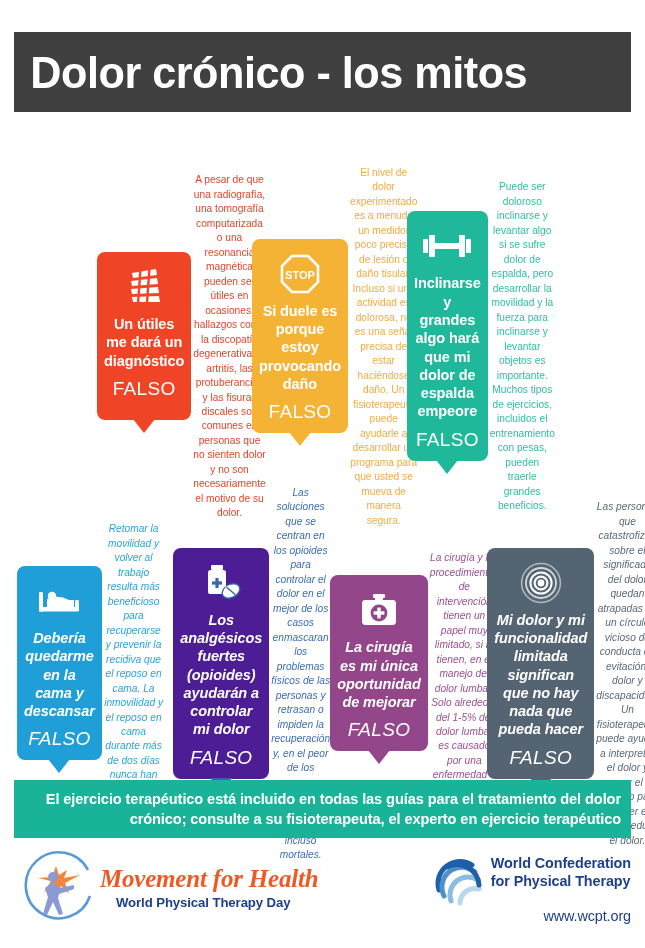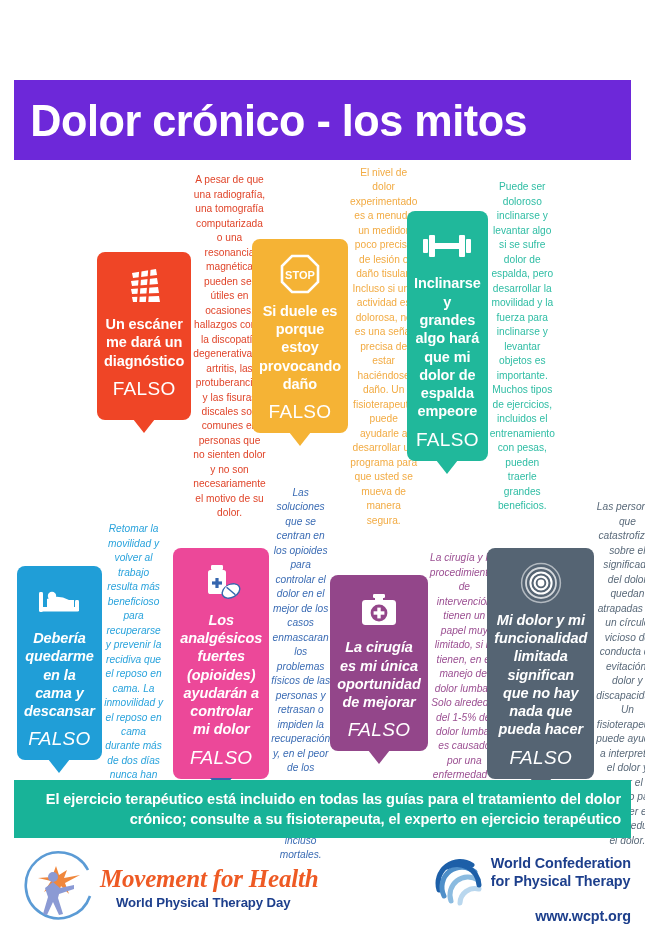--- a/index.html
+++ b/index.html
@@ -181,30 +181,30 @@
   .wcpt-title {
     color: #1d3f8c;
     font-size: 14.4px;
     font-weight: bold;
     line-height: 1.28;
     letter-spacing: -0.1px;
   }
   .wcpt-url {
     color: #1d3f8c;
     font-size: 14.4px;
-    font-weight: bold;
+    font-weight: normal;
     margin-top: 17px;
     text-align: right;
     letter-spacing: -0.1px;
   }
 </style>
 </head>
 <body>
 
-<div class="header-banner" style="background: #6d28d9; margin-top: 48px;">
+<div class="header-banner" style="background: #404040;">
   <div class="header-title">Dolor crónico - los mitos</div>
 </div>
 
 <div class="row row-1">
 
   <div class="card-col">
     <div class="bubble" style="background: rgb(239, 69, 38); color: rgb(239, 69, 38);">
       <div class="bubble-icon">
         <svg width="36" height="40" viewBox="0 0 36 40">
           <g fill="#ffffff">
@@ -212,21 +212,21 @@
             <path d="M5 14 L31 11 L32 17 L6 19 Z"></path>
             <path d="M5 22 L32 20 L33 26 L6 27 Z"></path>
             <path d="M6 30 L33 29 L34 35 L7 35 Z"></path>
           </g>
           <g fill="#ef4526">
             <rect x="12" y="3" width="2.4" height="34" transform="rotate(4 13 20)"></rect>
             <rect x="21" y="2" width="2.4" height="34" transform="rotate(4 22 19)"></rect>
           </g>
         </svg>
       </div>
-      <div class="bubble-claim">Un escáner me dará un diagnóstico</div>
+      <div class="bubble-claim">Un útiles me dará un diagnóstico</div>
       <div class="bubble-verdict">FALSO</div>
     </div>
     <div class="card-body" style="color: rgb(224, 69, 42);">A pesar de que una radiografía, una tomografía computarizada o una resonancia magnética pueden ser útiles en ocasiones, hallazgos como la discopatía degenerativa, la artritis, las protuberancias y las fisuras discales son comunes en personas que no sienten dolor y no son necesariamente el motivo de su dolor.</div>
   </div>
 
   <div class="card-col">
     <div class="bubble" style="background: rgb(245, 179, 53); color: rgb(245, 179, 53);">
       <div class="bubble-icon">
         <svg width="40" height="40" viewBox="0 0 40 40">
           <polygon points="12,2 28,2 38,12 38,28 28,38 12,38 2,28 2,12" fill="none" stroke="#ffffff" stroke-width="2.6"></polygon>
@@ -275,21 +275,21 @@
           </g>
         </svg>
       </div>
       <div class="bubble-claim">Debería quedarme en la cama y descansar</div>
       <div class="bubble-verdict">FALSO</div>
     </div>
     <div class="card-body" style="color: rgb(42, 163, 220);">Retomar la movilidad y volver al trabajo resulta más beneficioso para recuperarse y prevenir la recidiva que el reposo en cama. La inmovilidad y el reposo en cama durante más de dos días nunca han demostrado ser beneficiosos.</div>
   </div>
 
   <div class="card-col">
-    <div class="bubble" style="background: #ec4899; color: rgb(53, 102, 174);">
+    <div class="bubble" style="background: #4c1d95; color: rgb(53, 102, 174);">
       <div class="bubble-icon">
         <svg width="42" height="42" viewBox="0 0 42 42">
           <g fill="#ffffff">
             <rect x="11" y="3" width="12" height="5" rx="1.2"></rect>
             <rect x="8" y="8" width="18" height="24" rx="2.6"></rect>
           </g>
           <g fill="#3566ae">
             <rect x="15.4" y="16" width="3.2" height="10"></rect>
             <rect x="12" y="19.4" width="10" height="3.2"></rect>
           </g>

